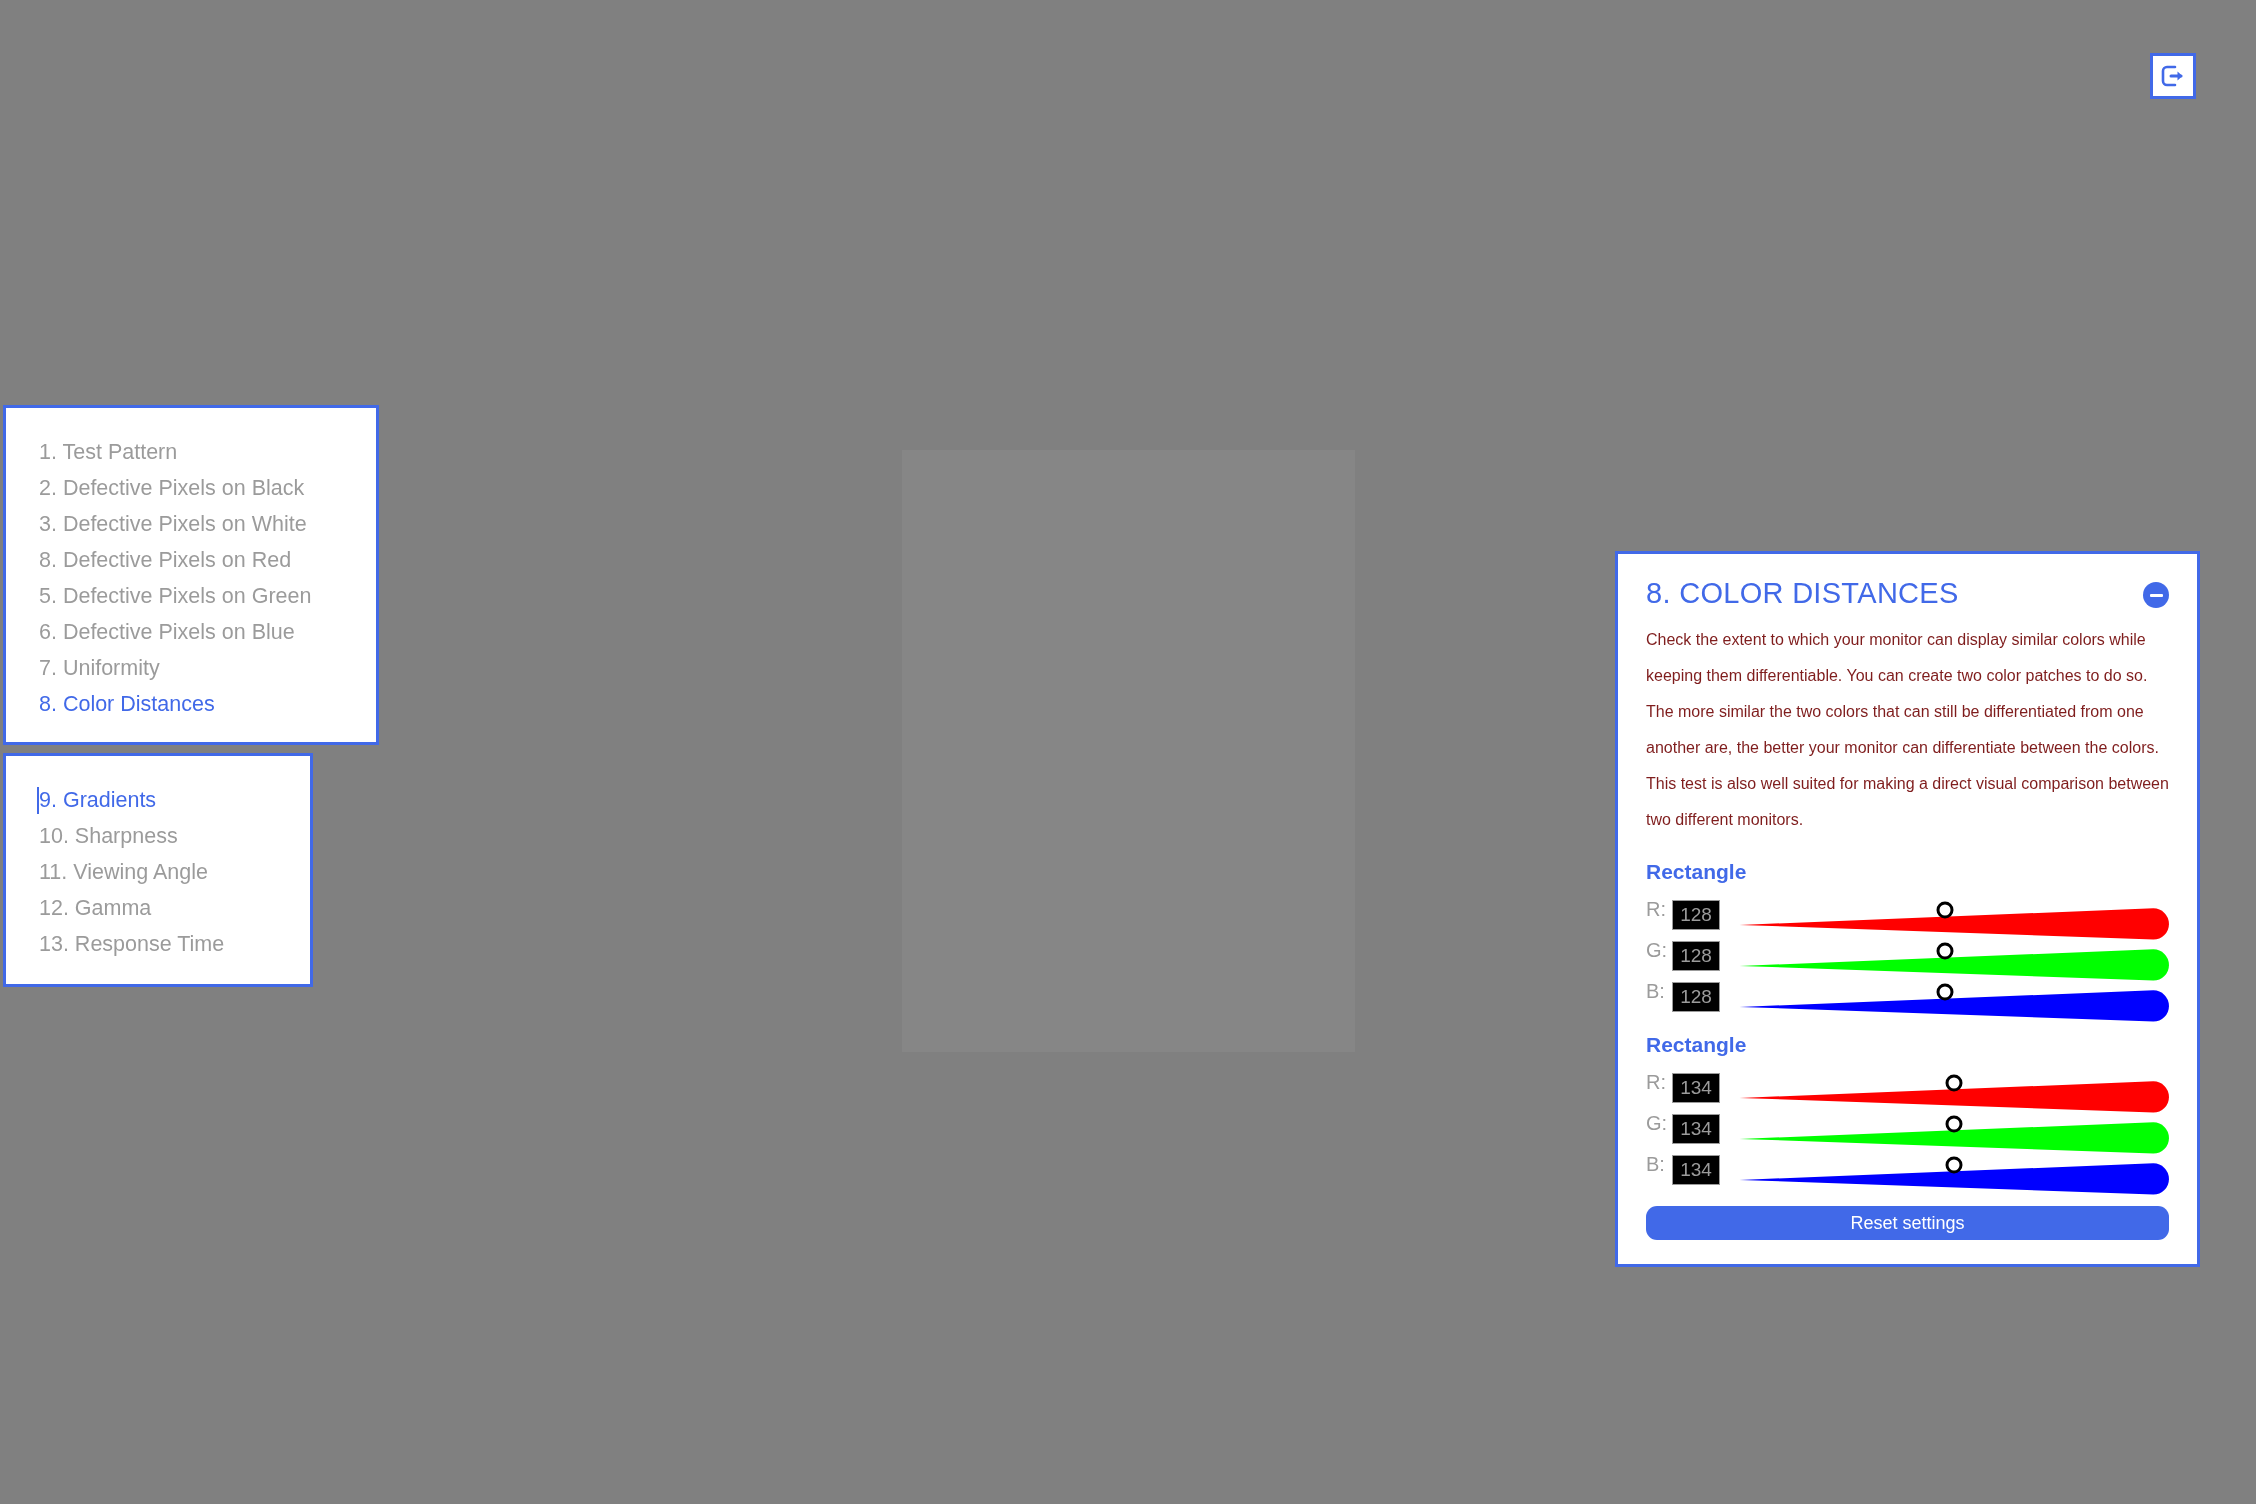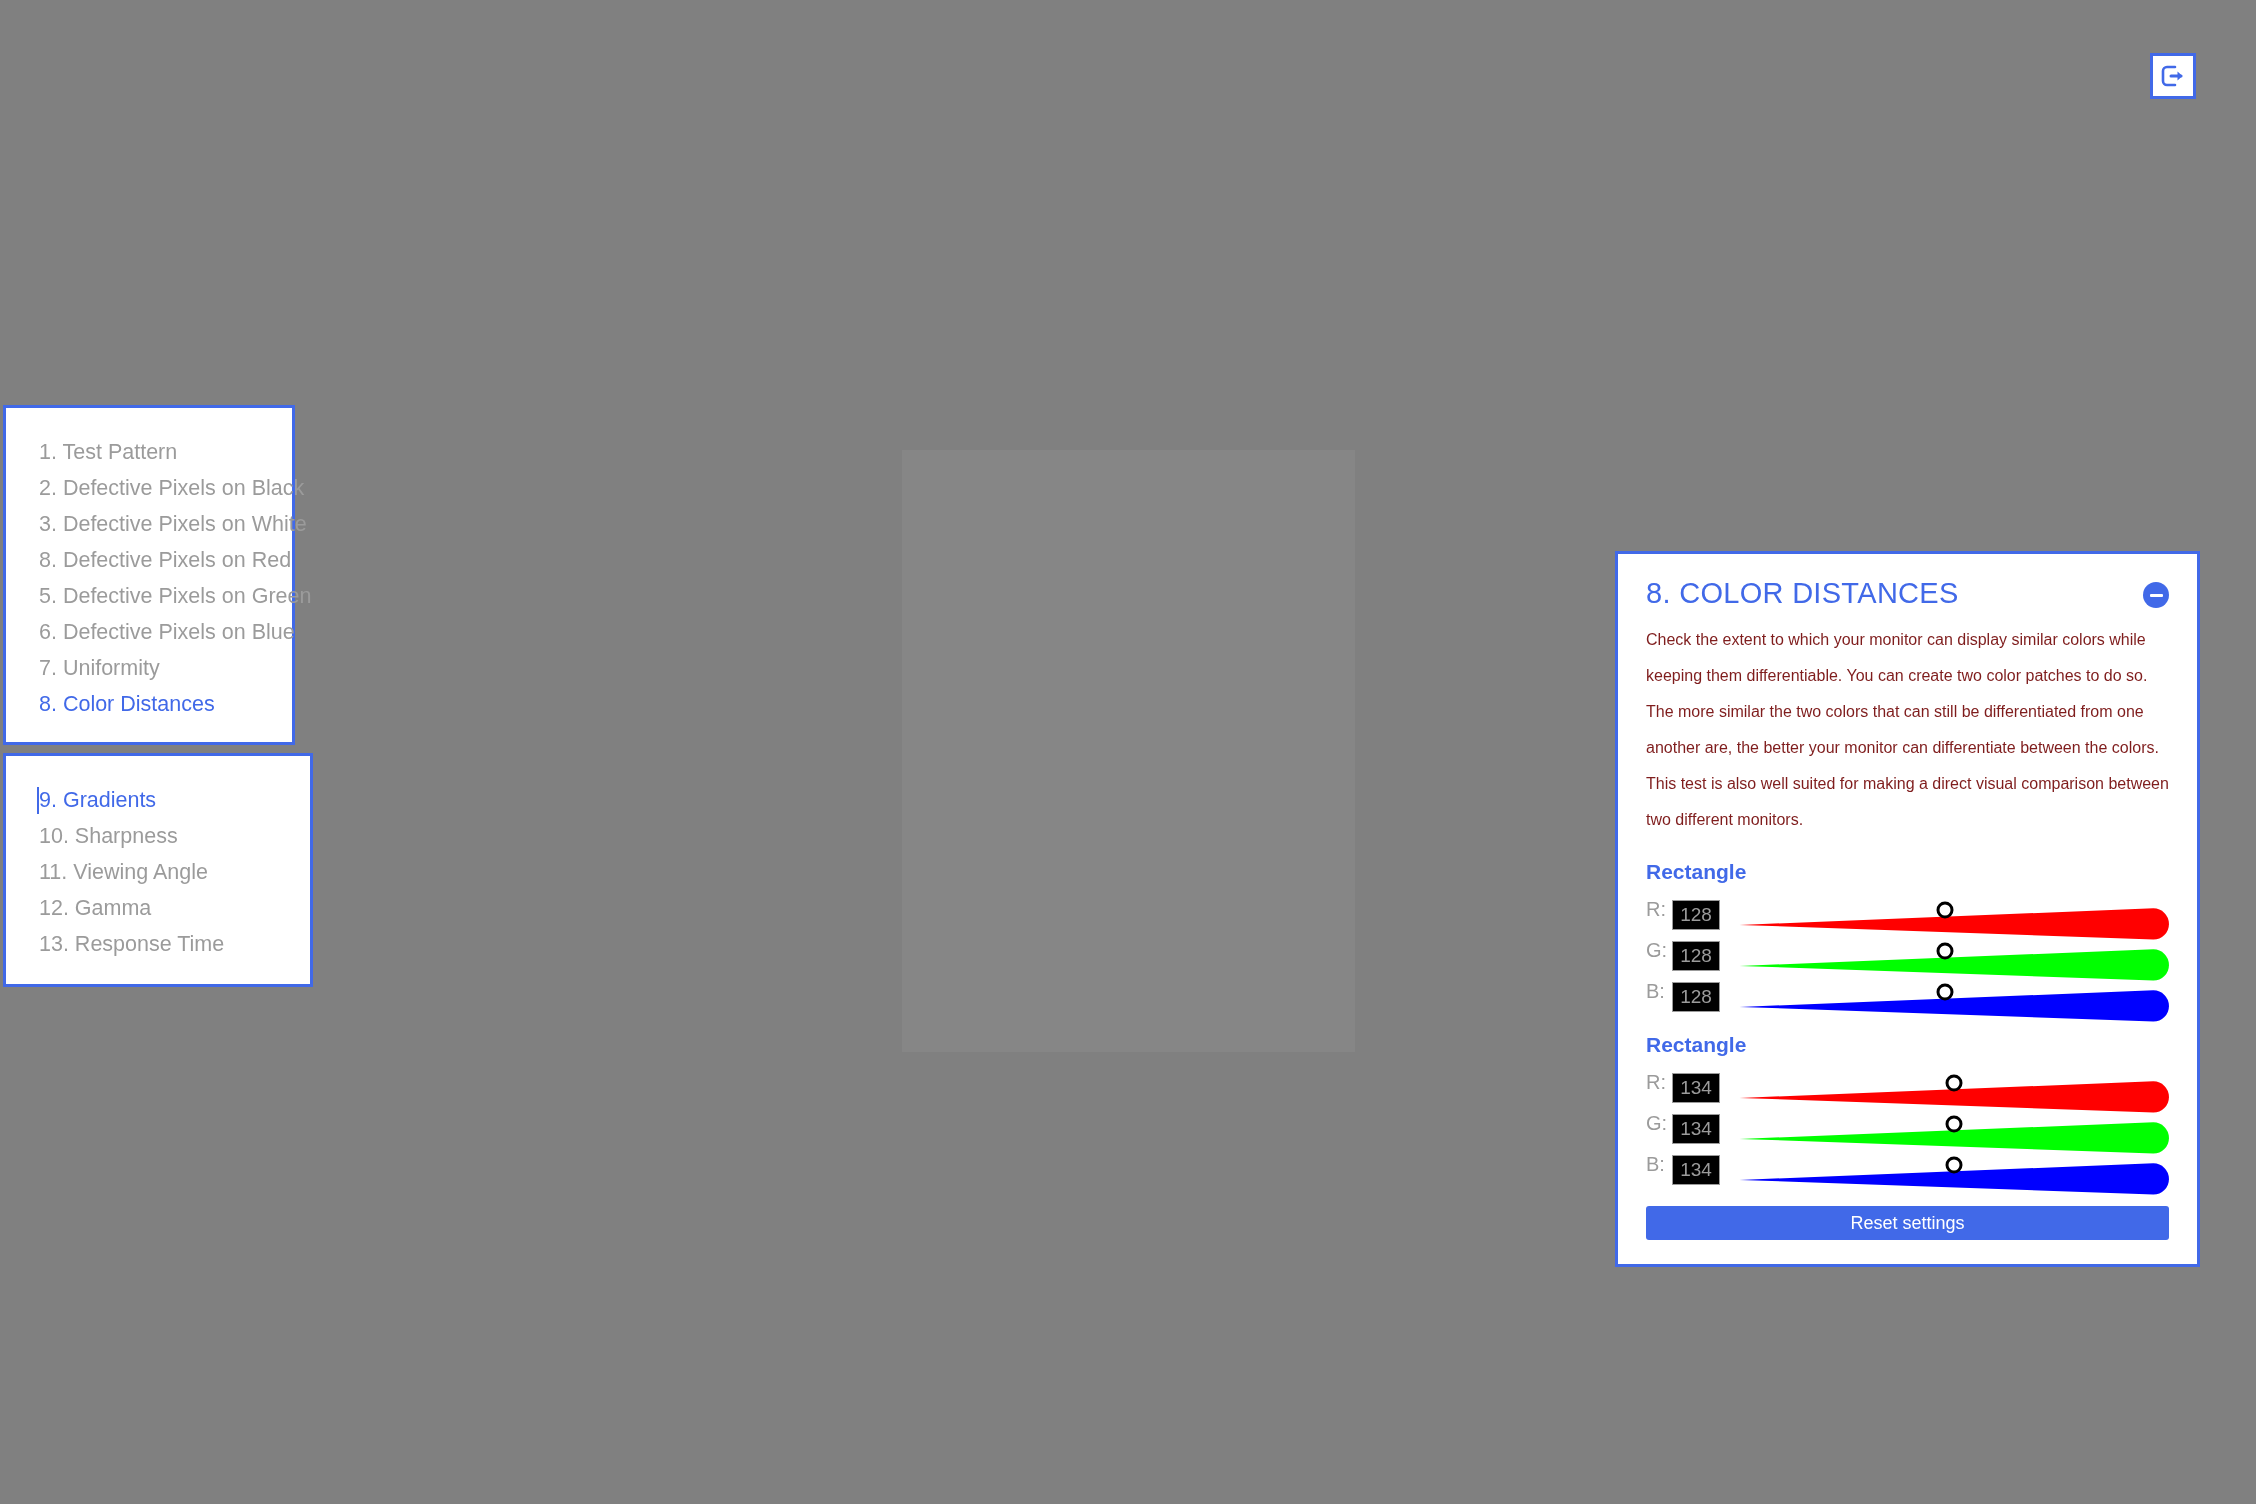--- a/index.html
+++ b/index.html
@@ -39,21 +39,21 @@
     top: 450px;
     width: 453px;
     height: 602px;
   }
 
   
   #nav-group-primary {
     position: absolute;
     left: 3px;
     top: 405px;
-    width: 292px;
+    width: 376px;
     background: #ffffff;
     border: 3px solid #4169e8;
     box-sizing: border-box;
     padding: 26px 0 20px 0;
   }
   #nav-group-secondary {
     position: absolute;
     left: 3px;
     top: 753px;
     width: 310px;
@@ -194,21 +194,21 @@
     cursor: pointer;
   }
 
   #reset-button {
     display: block;
     width: 100%;
     margin-top: 22px;
     height: 34px;
     background: #4169e8;
     border: none;
-    border-radius: 3px;
+    border-radius: 11px;
     color: #ffffff;
     font-size: 18px;
     font-family: "Liberation Sans", sans-serif;
     cursor: pointer;
   }
 </style>
 </head>
 <body style="background: rgb(128, 128, 128);">
 
 <div id="color-patch" style="background: rgb(134, 134, 134);"></div>

